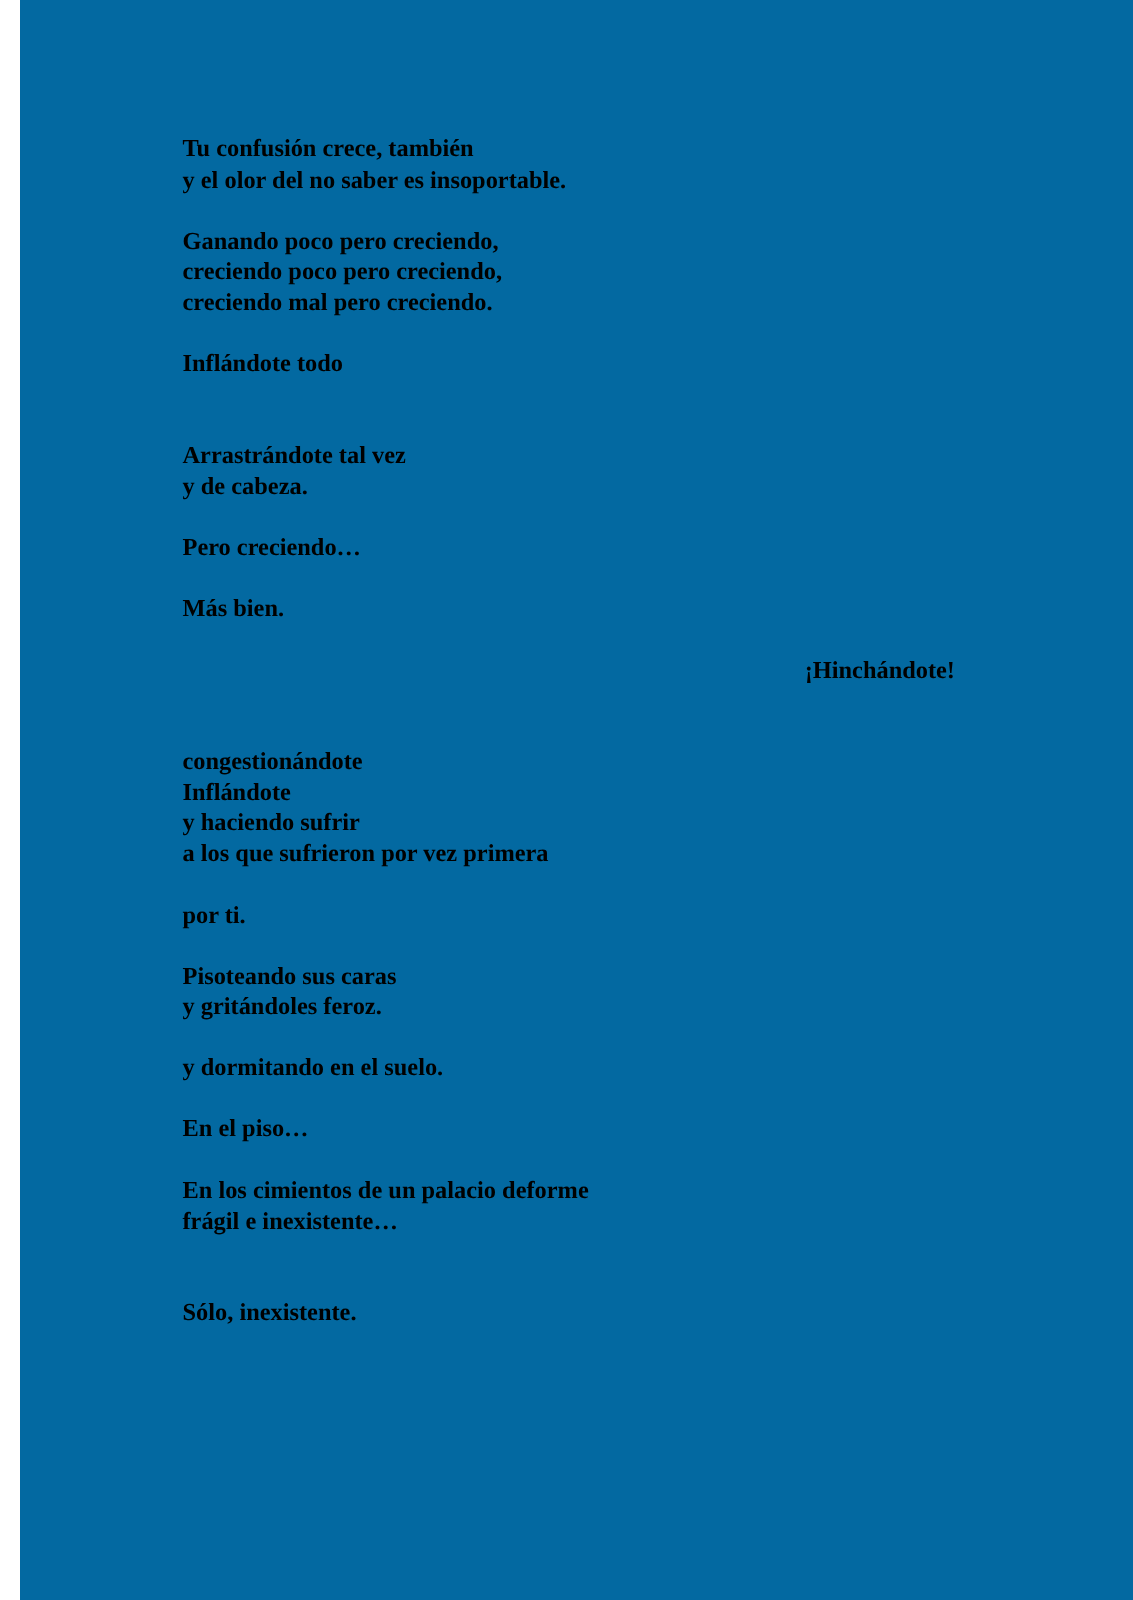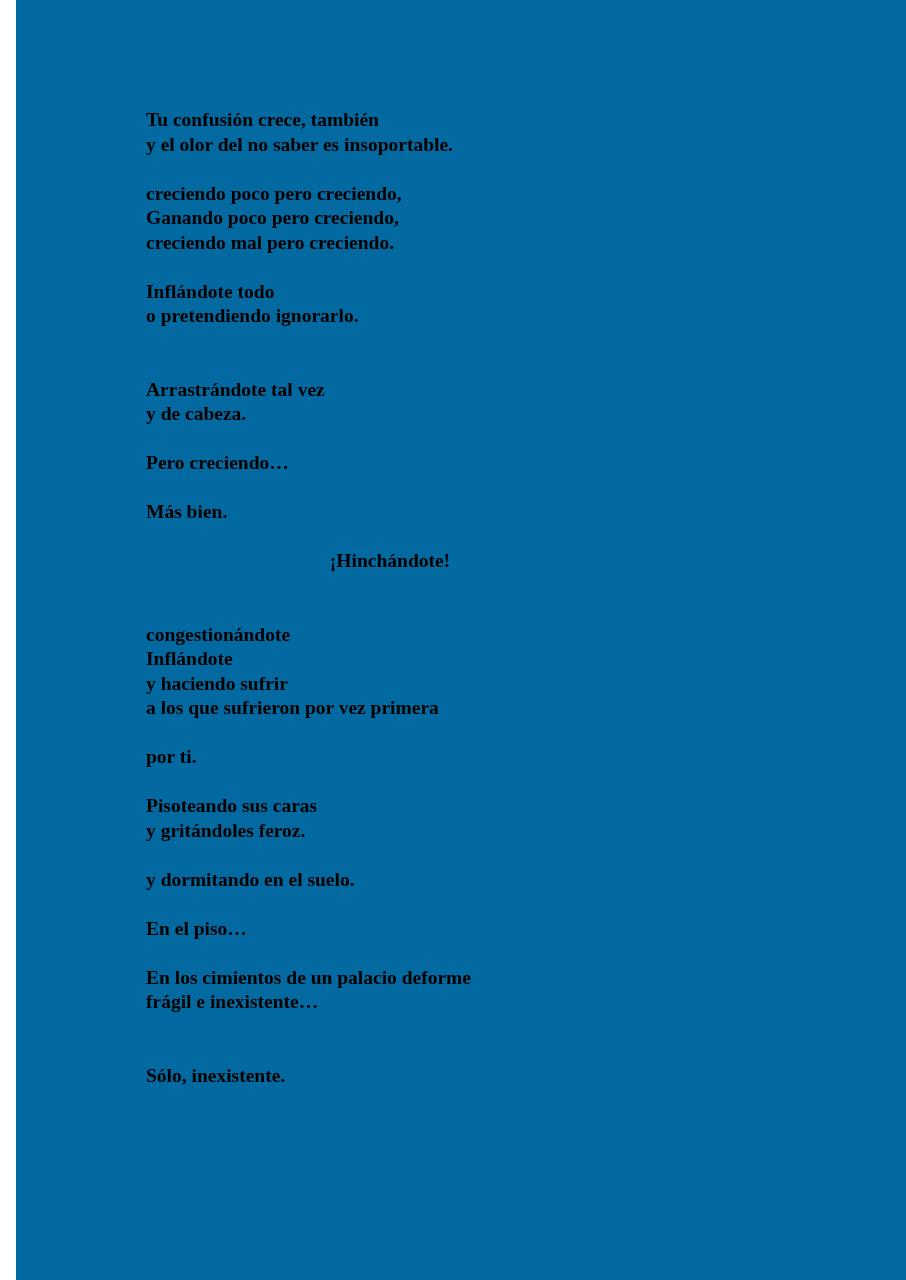--- a/index.html
+++ b/index.html
@@ -37,47 +37,46 @@
       white-space: pre;
       height: 24.5px;
     }
     .blank {
       display: block;
       height: 24.5px;
     }
     .centered {
       display: block;
       height: 24.5px;
-      text-align: center;
+      text-align: right;
       margin-left: -130px;
       width: 748px;
     }
   </style>
 </head>
 <body>
 
 <div class="page">
   <div class="poem">
 
     <div>
       <span class="line">Tu confusión crece, también</span>
       <span class="line">y el olor del no saber es insoportable.</span>
     </div>
     <span class="blank"></span>
 
     <div>
+      <span class="line">Ganando poco pero creciendo,</span>
       <span class="line">creciendo poco pero creciendo,</span>
-      <span class="line">Ganando poco pero creciendo,</span>
       <span class="line">creciendo mal pero creciendo.</span>
     </div>
     <span class="blank"></span>
 
     <div>
       <span class="line">Inflándote todo</span>
-      <span class="line">o pretendiendo ignorarlo.</span>
     </div>
     <span class="blank"></span>
 
     <span class="blank"></span>
 
     <div>
       <span class="line">Arrastrándote tal vez</span>
       <span class="line">y de cabeza.</span>
     </div>
     <span class="blank"></span>

